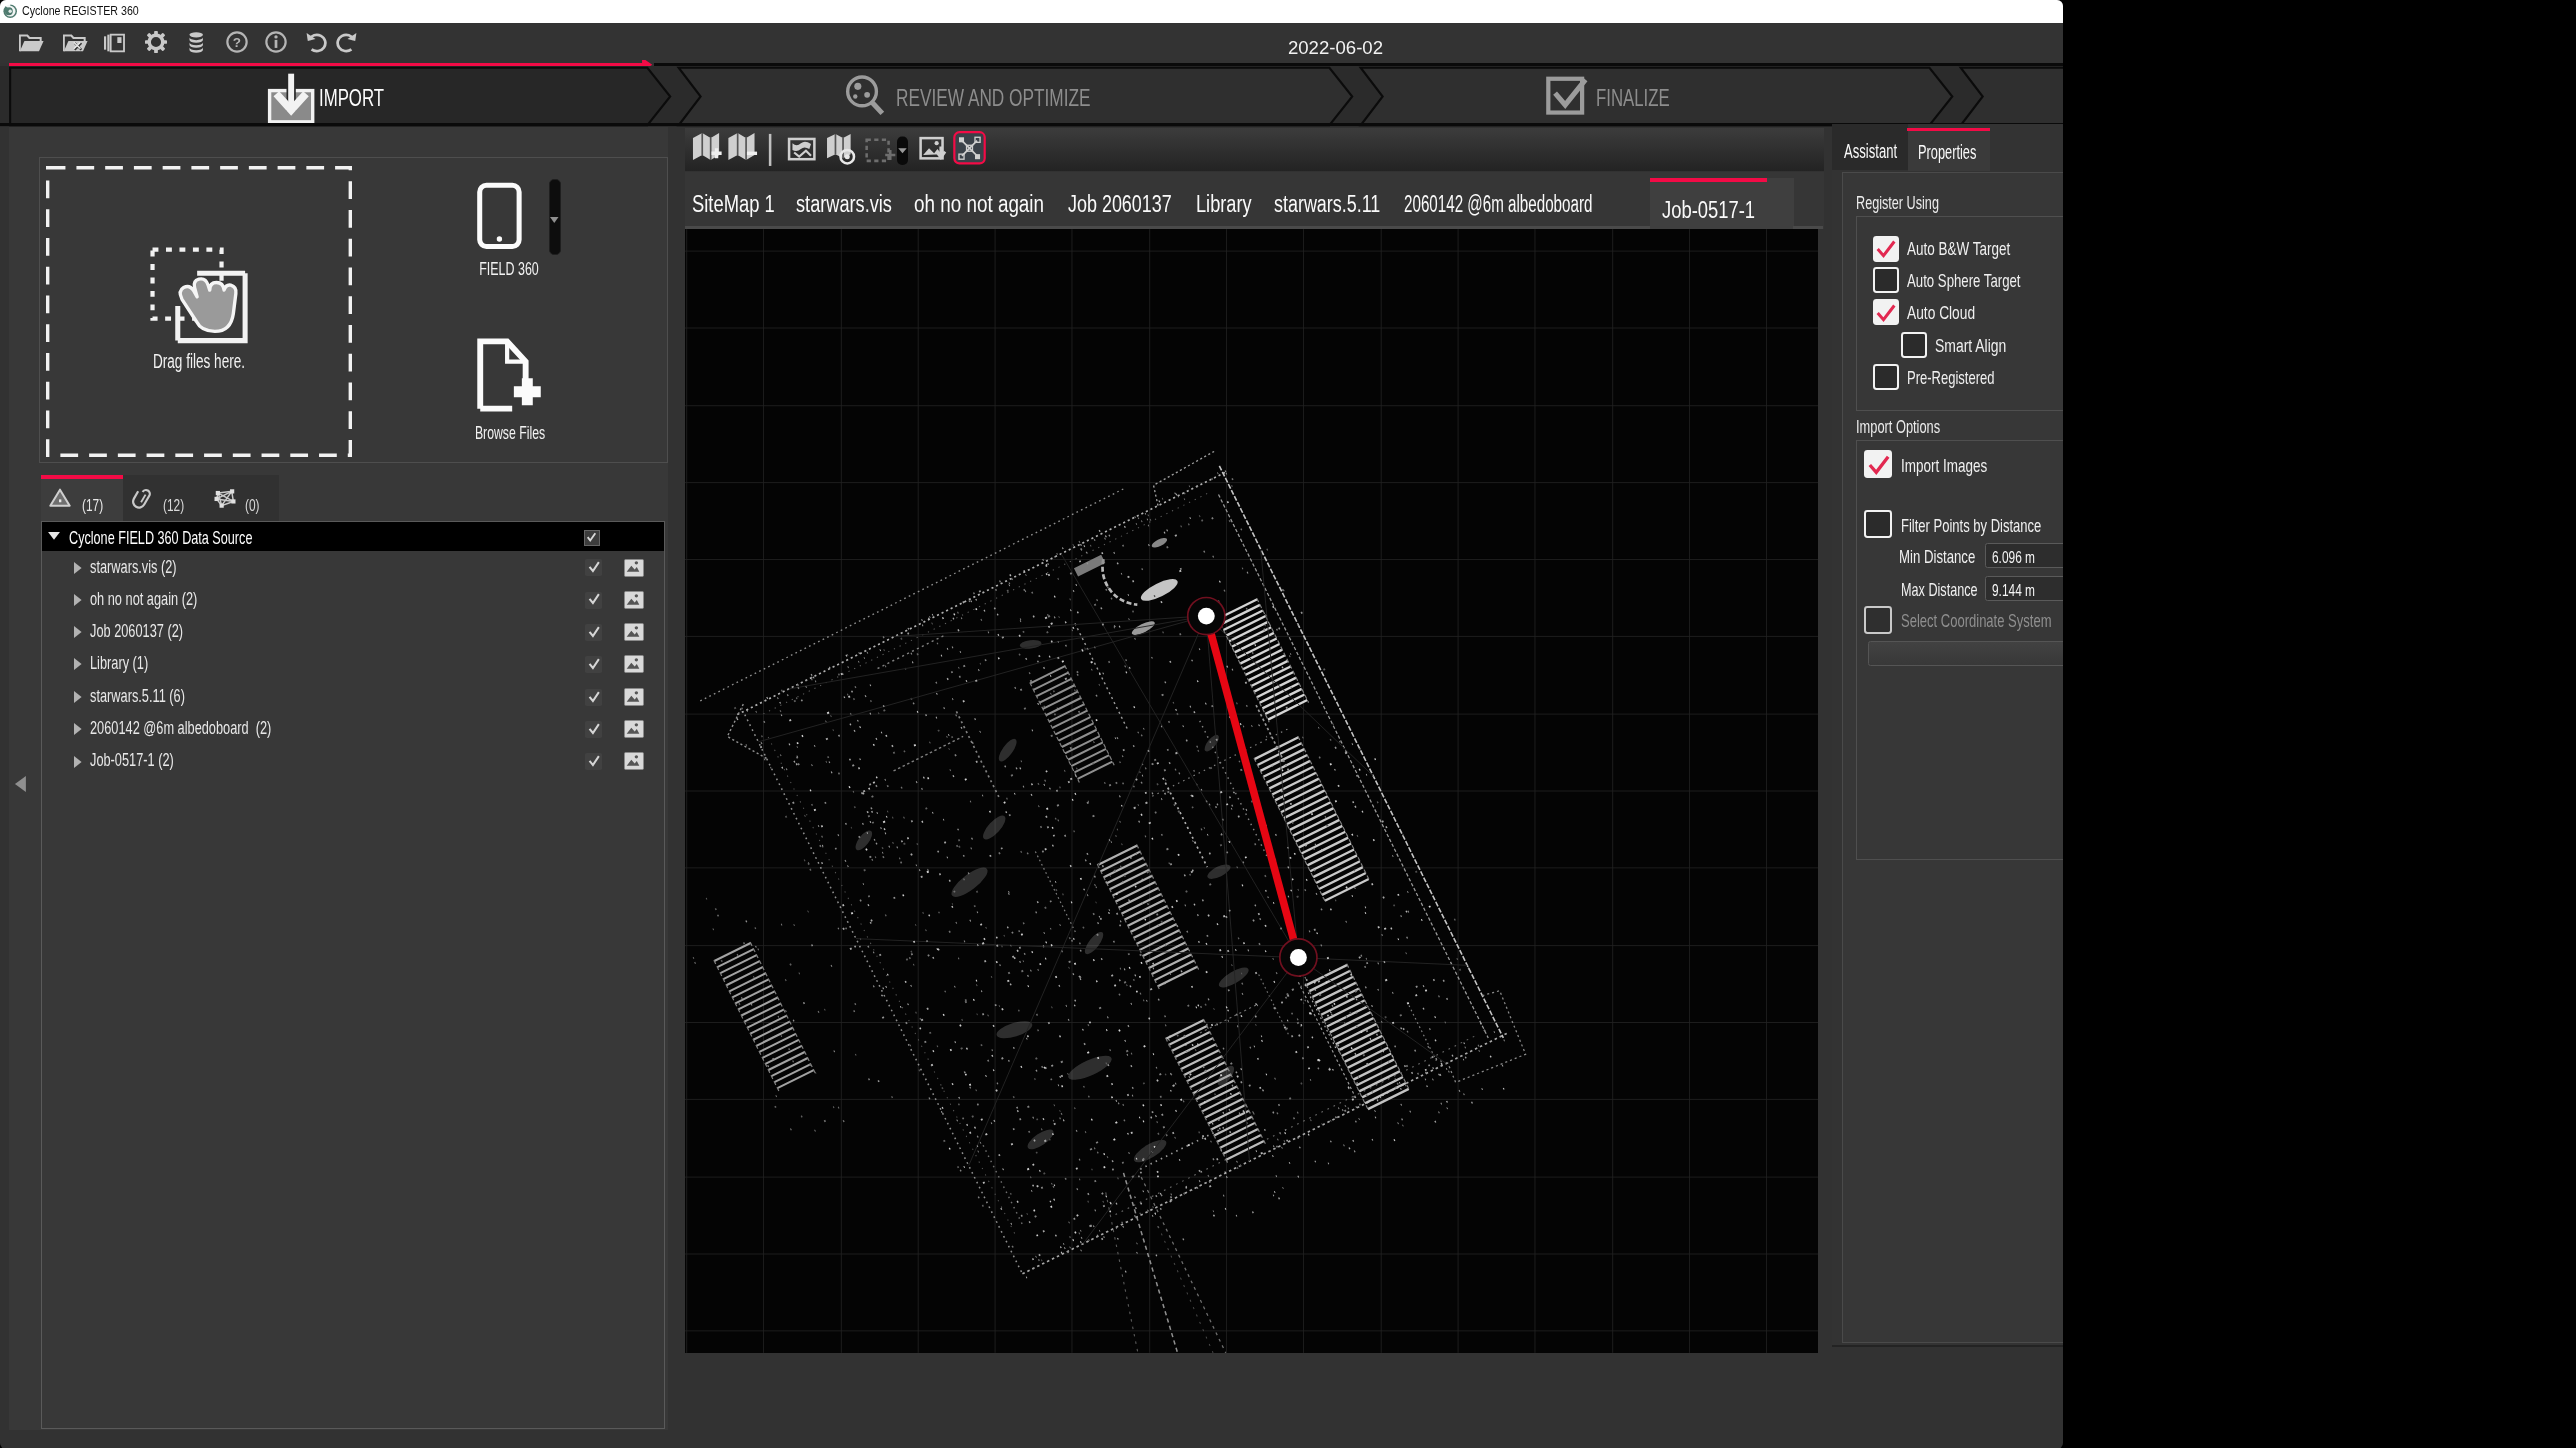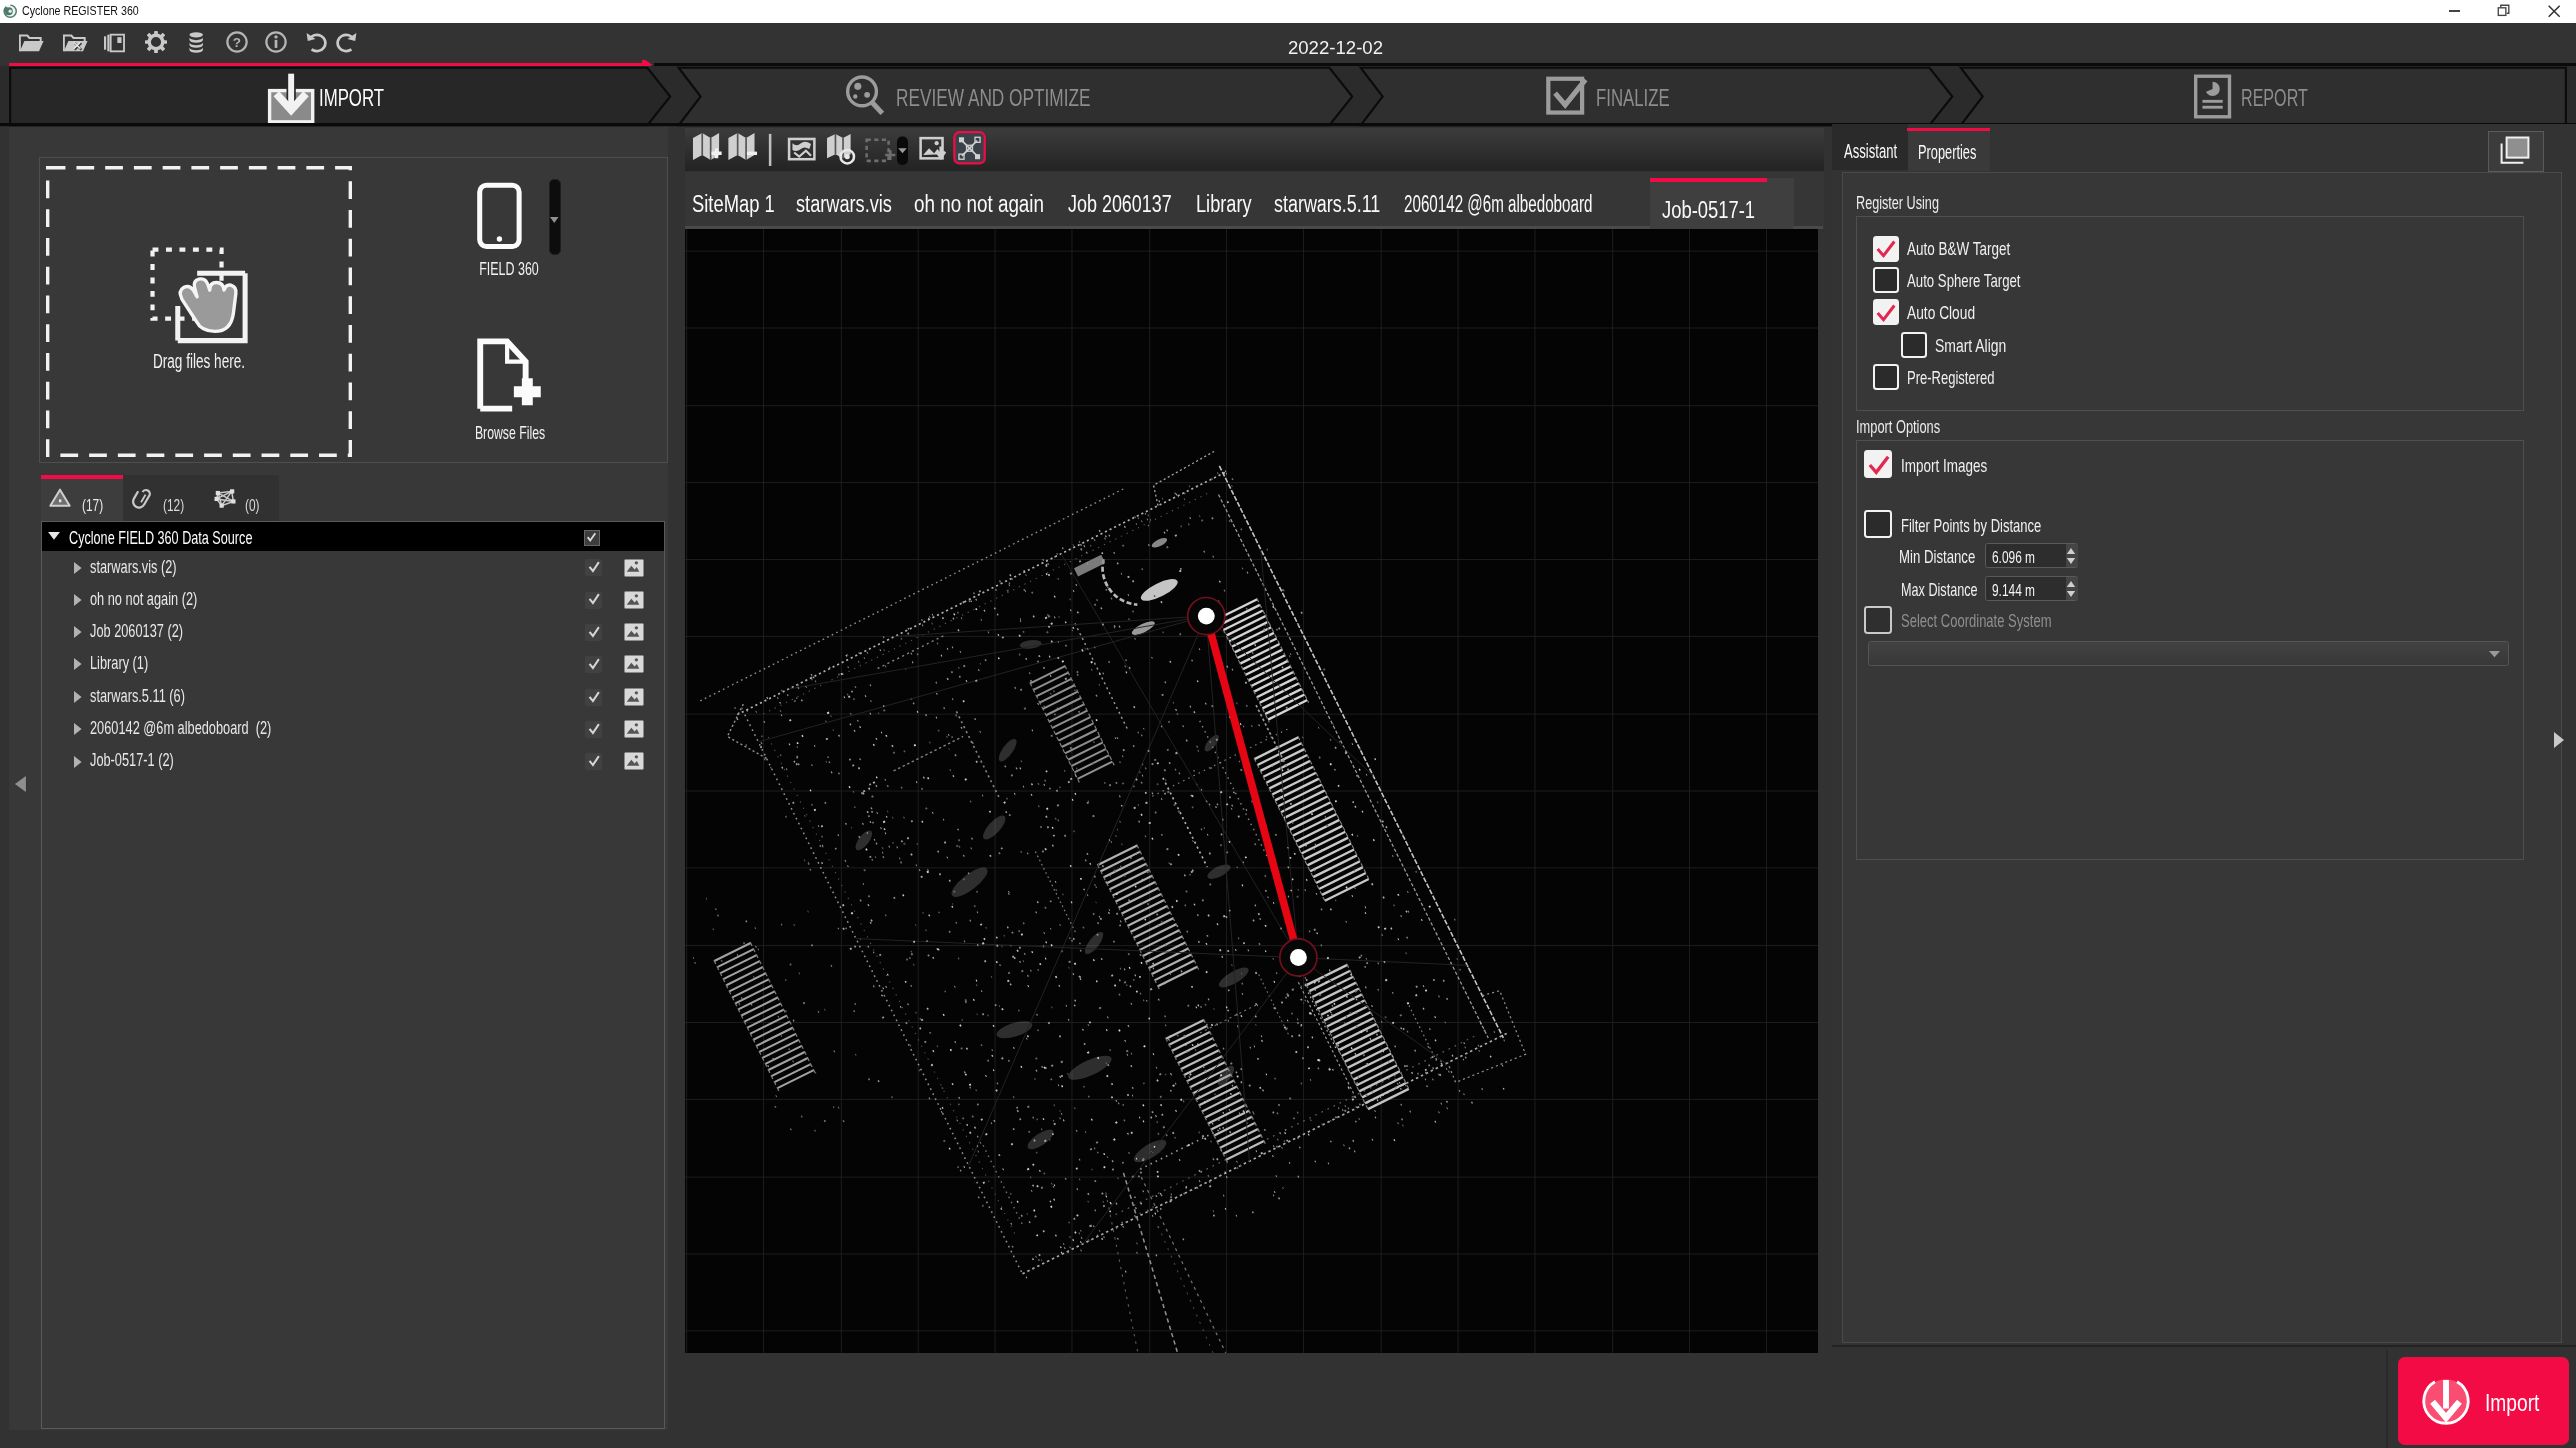--- a/index.html
+++ b/index.html
@@ -1,16 +1,16 @@
 <!DOCTYPE html>
 <html style="font-size:13.5px"><head>
 <meta charset="utf-8">
 <style>
 html,body{margin:0;padding:0;background:#000;}
-#app{position:relative;width:2576px;height:1449px;background:#323232;font-family:"Liberation Sans",sans-serif;overflow:hidden;}
+#app{position:relative;width:2063px;height:1449px;background:#323232;font-family:"Liberation Sans",sans-serif;overflow:hidden;border-radius:6px;}
 .abs{position:absolute;}
 .txt{white-space:nowrap;}
 svg{display:block;}
 </style>
 </head>
 <body>
 <div id="app">
 
 <div class="abs" style="left:0;top:0;width:2576px;height:23px;background:#ffffff;"></div>
 
@@ -98,21 +98,21 @@
 <path d="M4.2 2.2 L5.6 11.8 L14.6 9.4 z" fill="#c9c9c9"></path>
 </svg>
 
 <svg class="abs" style="left:336px;top:31px;" width="24" height="24" viewBox="0 0 28 28">
 <g transform="scale(-1,1) translate(-28,0)">
 <path d="M7 10 A10 9.5 0 1 1 10 21.5" fill="none" stroke="#c9c9c9" stroke-width="3.2"></path>
 <path d="M4.2 2.2 L5.6 11.8 L14.6 9.4 z" fill="#c9c9c9"></path>
 </g>
 </svg>
 
-<div class="abs txt" style="left:1285px;top:37px;width:101px;text-align:center;font-size:18.6px;color:#f2f2f2;">2022-12-02</div>
+<div class="abs txt" style="left:1285px;top:37px;width:101px;text-align:center;font-size:18.6px;color:#f2f2f2;">2022-06-02</div>
 
 <div class="abs" style="left:8.5px;top:63px;width:634px;height:4.2px;background:#f30b46;"></div>
 
 <svg class="abs" style="left:642px;top:60px;" width="12" height="9.3" viewBox="0 0 14 11">
 <path d="M0 0 h4 l8 5.5 l-8 5.5 h-4 z" fill="#f30b46"></path>
 </svg>
 
 <div class="abs" style="left:654px;top:63px;width:1922px;height:2.5px;background:#0a0a0a;"></div>
 
 <div class="abs" style="left:0;top:66px;width:2576px;height:61px;background:#2b2b2b;"></div>

